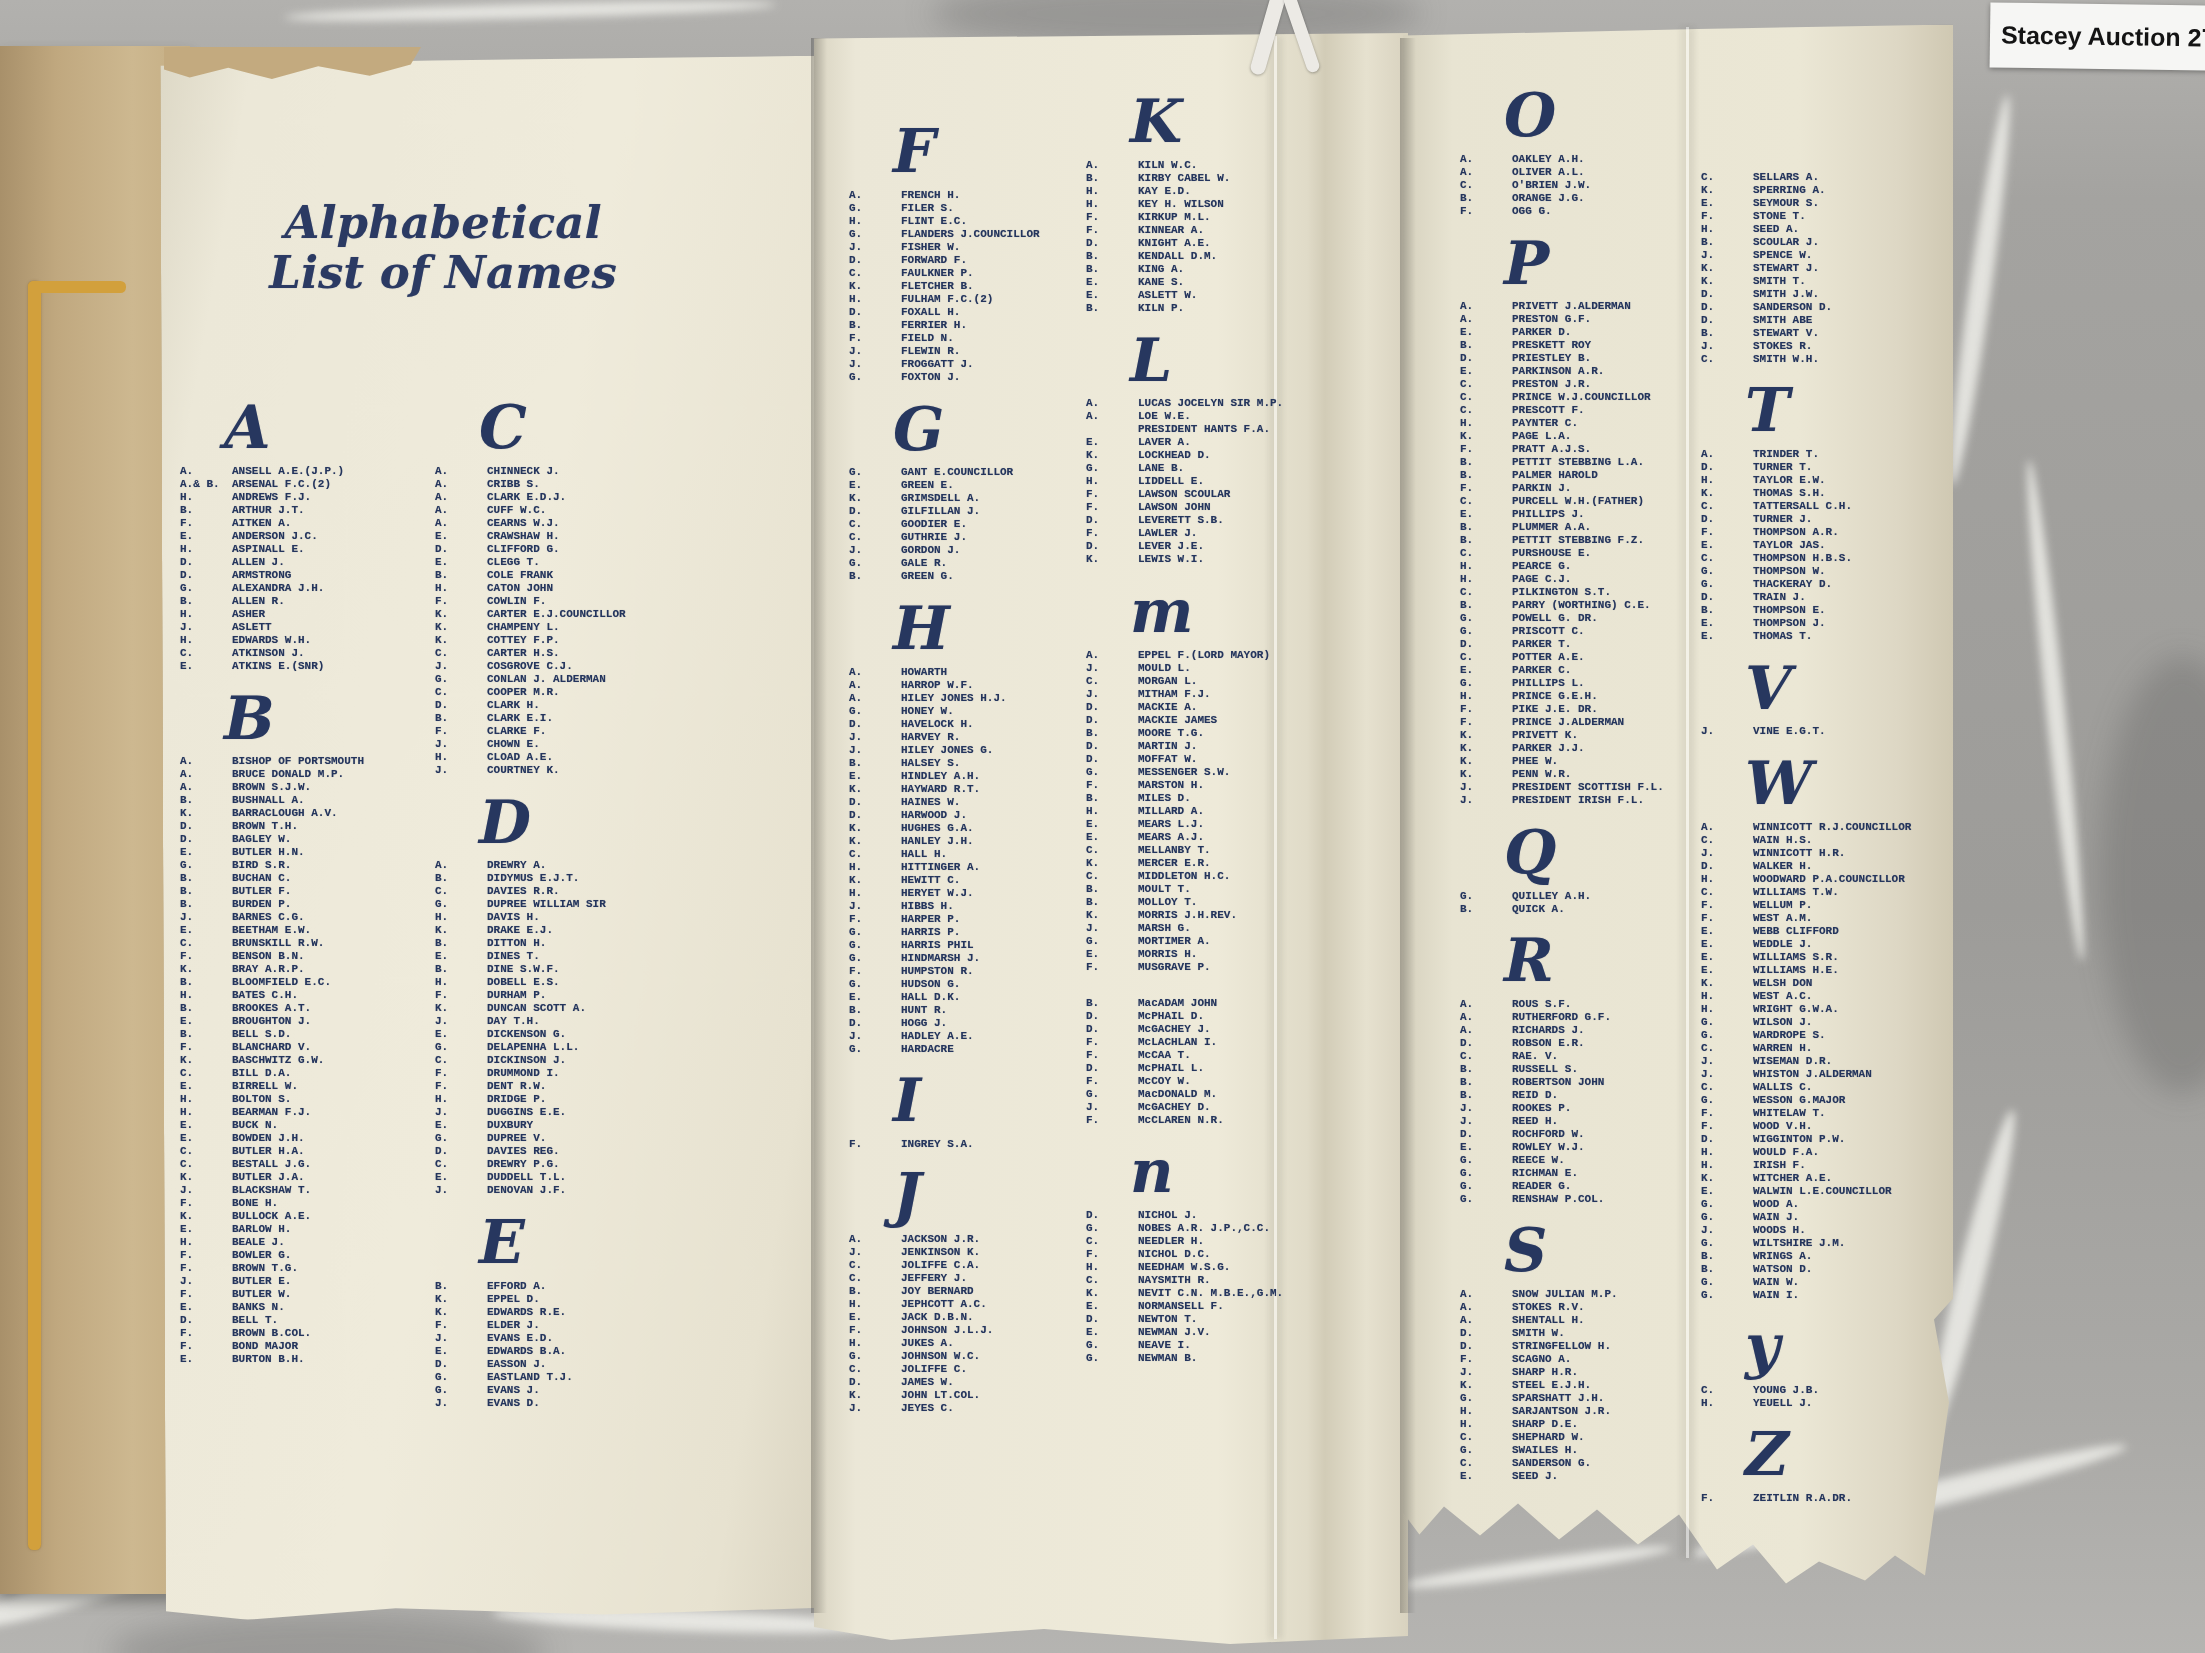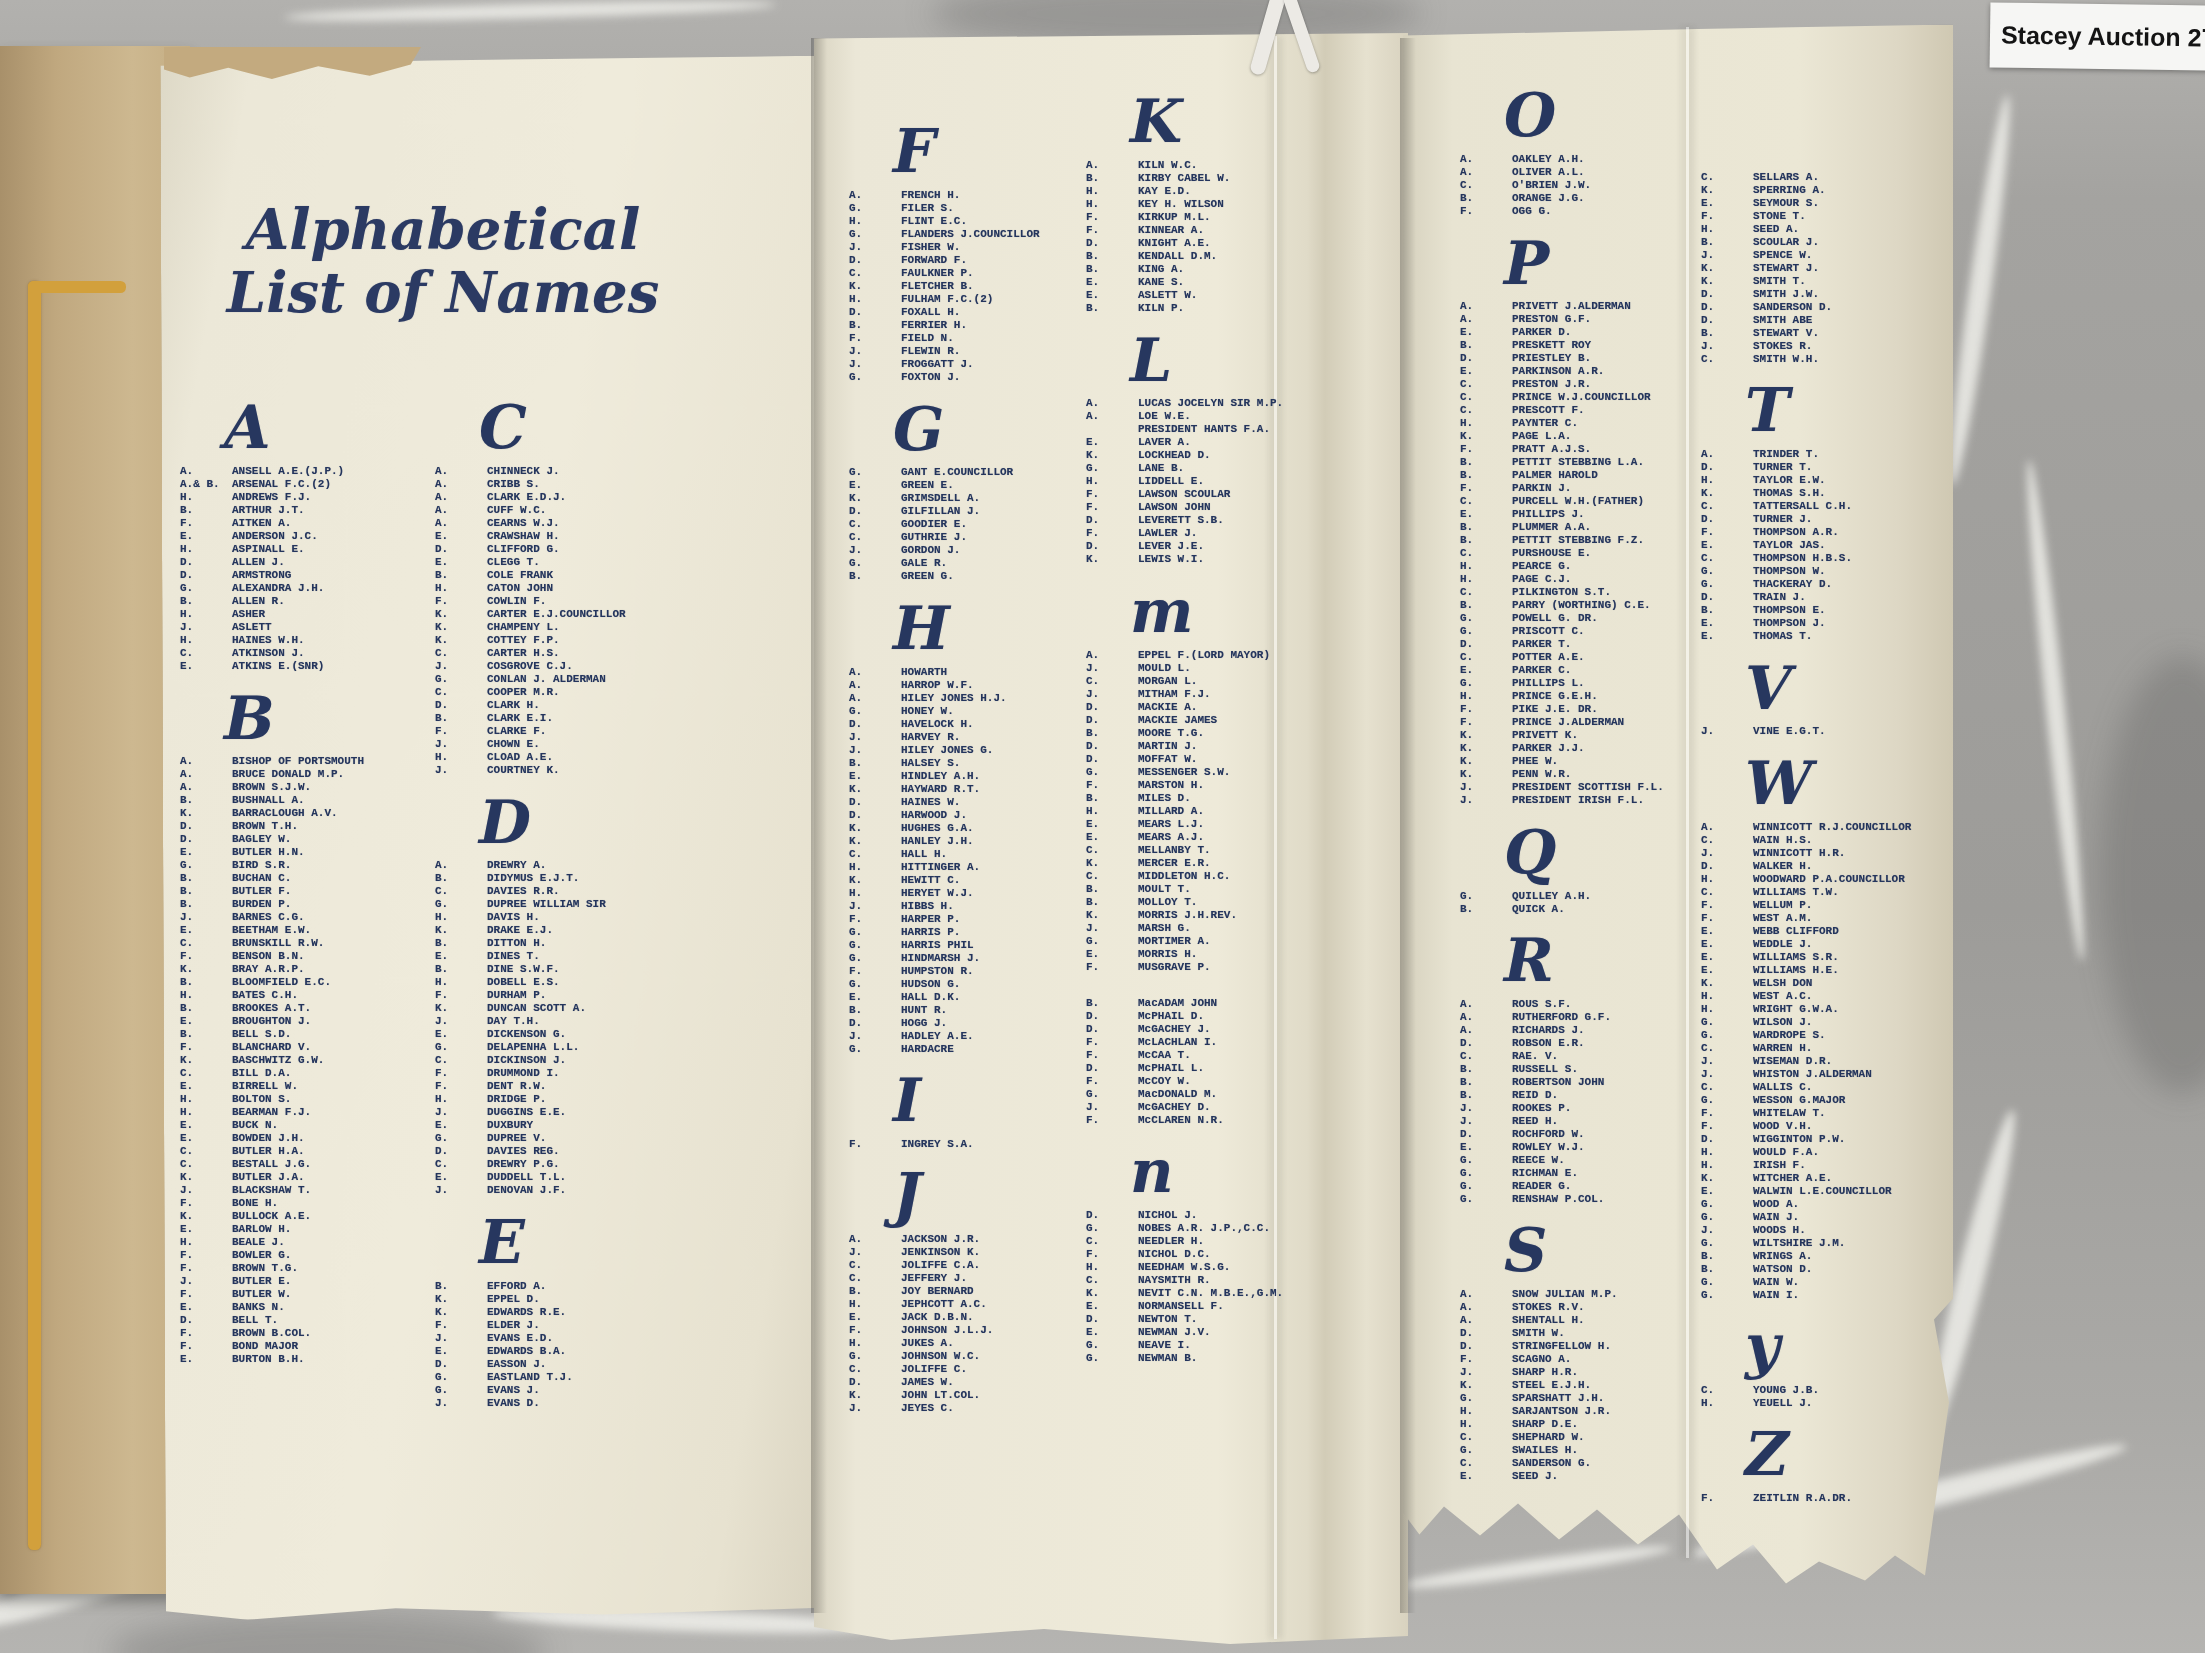--- a/index.html
+++ b/index.html
@@ -42,21 +42,21 @@
   .seam{position:absolute;top:38px;height:1575px;width:16.4px;background:linear-gradient(90deg,rgba(0,0,0,0.25),rgba(0,0,0,0));}
   .fold-line{position:absolute;width:3.3px;background:rgba(255,255,255,0.45);box-shadow:-3.8px 0 6.6px rgba(60,60,50,.18),3.8px 0 6.6px rgba(60,60,50,.22);}
   .torn-top{
     position:absolute;left:164px;top:47px;width:257px;height:32px;background:#c3aa7f;
     clip-path:polygon(0 0,100% 0,96% 55%,80% 90%,60% 60%,42% 100%,25% 65%,10% 95%,0 70%);
   }
 
   .title-block{
     position:absolute;left:208px;top:198px;width:470px;text-align:center;
     font-family:"DejaVu Serif",serif;font-style:italic;font-weight:bold;
-    font-size:56px;line-height:1.12;color:#2b3a63;
+    font-size:45px;line-height:1.12;color:#2b3a63;
     text-shadow:0 0 1.1px rgba(35,50,90,.35);
   }
 
   .col{position:absolute;color:#24355d;font-family:"Liberation Mono",monospace;font-weight:bold;text-shadow:0 0 0.8px rgba(32,48,88,.4);}
   .row{display:flex;height:13px;line-height:13px;font-size:11px;white-space:pre;}
   .ini{width:52px;flex:0 0 52px;}
   .nm{flex:1;}
   .letter{
     font-family:"DejaVu Serif",serif;font-style:italic;font-weight:bold;
     font-size:60px;line-height:0.95;margin:16.4px 0 8.8px 44px;color:#27375f;
@@ -116,21 +116,21 @@
     <div class="row"><span class="ini">B.</span><span class="nm">ARTHUR J.T.</span></div>
     <div class="row"><span class="ini">F.</span><span class="nm">AITKEN A.</span></div>
     <div class="row"><span class="ini">E.</span><span class="nm">ANDERSON J.C.</span></div>
     <div class="row"><span class="ini">H.</span><span class="nm">ASPINALL E.</span></div>
     <div class="row"><span class="ini">D.</span><span class="nm">ALLEN J.</span></div>
     <div class="row"><span class="ini">D.</span><span class="nm">ARMSTRONG</span></div>
     <div class="row"><span class="ini">G.</span><span class="nm">ALEXANDRA J.H.</span></div>
     <div class="row"><span class="ini">B.</span><span class="nm">ALLEN R.</span></div>
     <div class="row"><span class="ini">H.</span><span class="nm">ASHER</span></div>
     <div class="row"><span class="ini">J.</span><span class="nm">ASLETT</span></div>
-    <div class="row"><span class="ini">H.</span><span class="nm">HAINES W.H.</span></div>
+    <div class="row"><span class="ini">H.</span><span class="nm">EDWARDS W.H.</span></div>
     <div class="row"><span class="ini">C.</span><span class="nm">ATKINSON J.</span></div>
     <div class="row"><span class="ini">E.</span><span class="nm">ATKINS E.(SNR)</span></div>
     <div class="letter">B</div>
     <div class="row"><span class="ini">A.</span><span class="nm">BISHOP OF PORTSMOUTH</span></div>
     <div class="row"><span class="ini">A.</span><span class="nm">BRUCE DONALD M.P.</span></div>
     <div class="row"><span class="ini">A.</span><span class="nm">BROWN S.J.W.</span></div>
     <div class="row"><span class="ini">B.</span><span class="nm">BUSHNALL A.</span></div>
     <div class="row"><span class="ini">K.</span><span class="nm">BARRACLOUGH A.V.</span></div>
     <div class="row"><span class="ini">D.</span><span class="nm">BROWN T.H.</span></div>
     <div class="row"><span class="ini">D.</span><span class="nm">BAGLEY W.</span></div>

